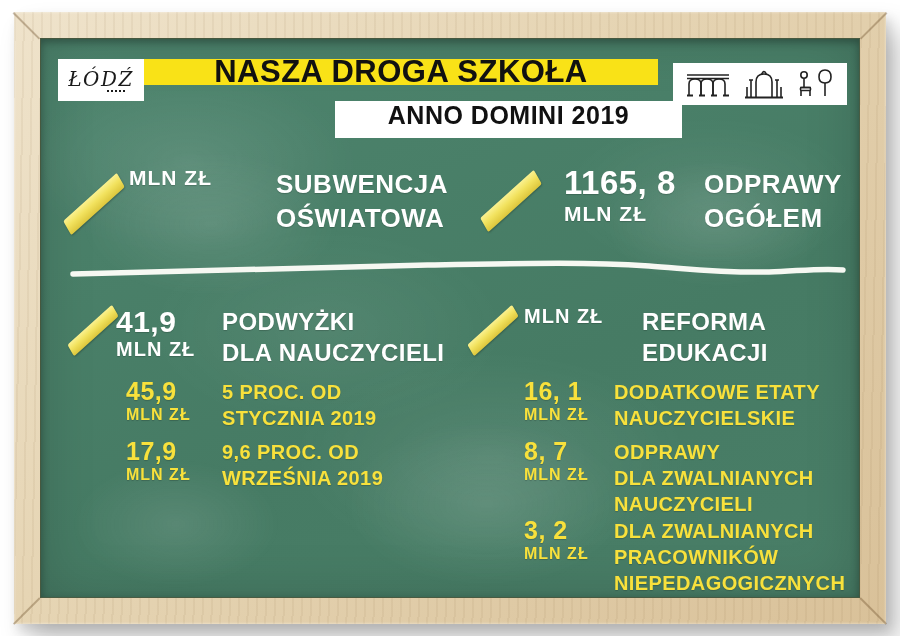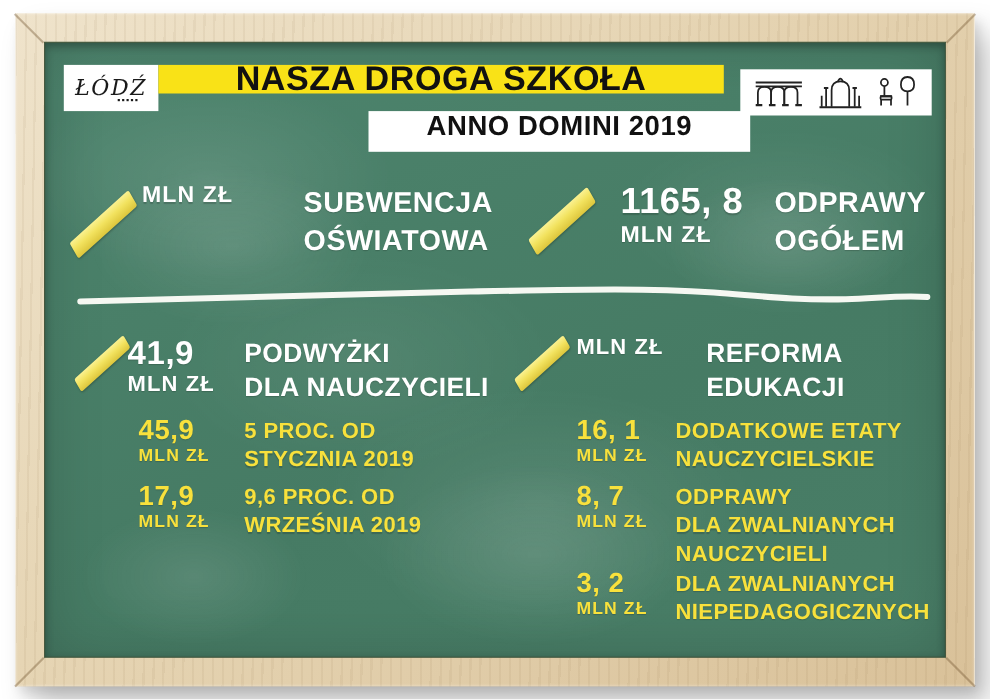--- a/index.html
+++ b/index.html
@@ -208,17 +208,18 @@
         <div>DLA ZWALNIANYCH</div>
         <div>NAUCZYCIELI</div>
       </div>
 
       <div class="stat chalktext yellow" style="left:483px;top:478px;">
         <div class="num num-md">3, 2</div>
         <div class="unit unit-sm">MLN ZŁ</div>
       </div>
       <div class="lbl chalktext yellow lbl-md" style="position:absolute;left:573px;top:479px;">
         <div>DLA ZWALNIANYCH</div>
+        <div>PRACOWNIKÓW</div>
         <div>NIEPEDAGOGICZNYCH</div>
       </div>
     </div>
   </div>
 </div>
 
 </body></html>

